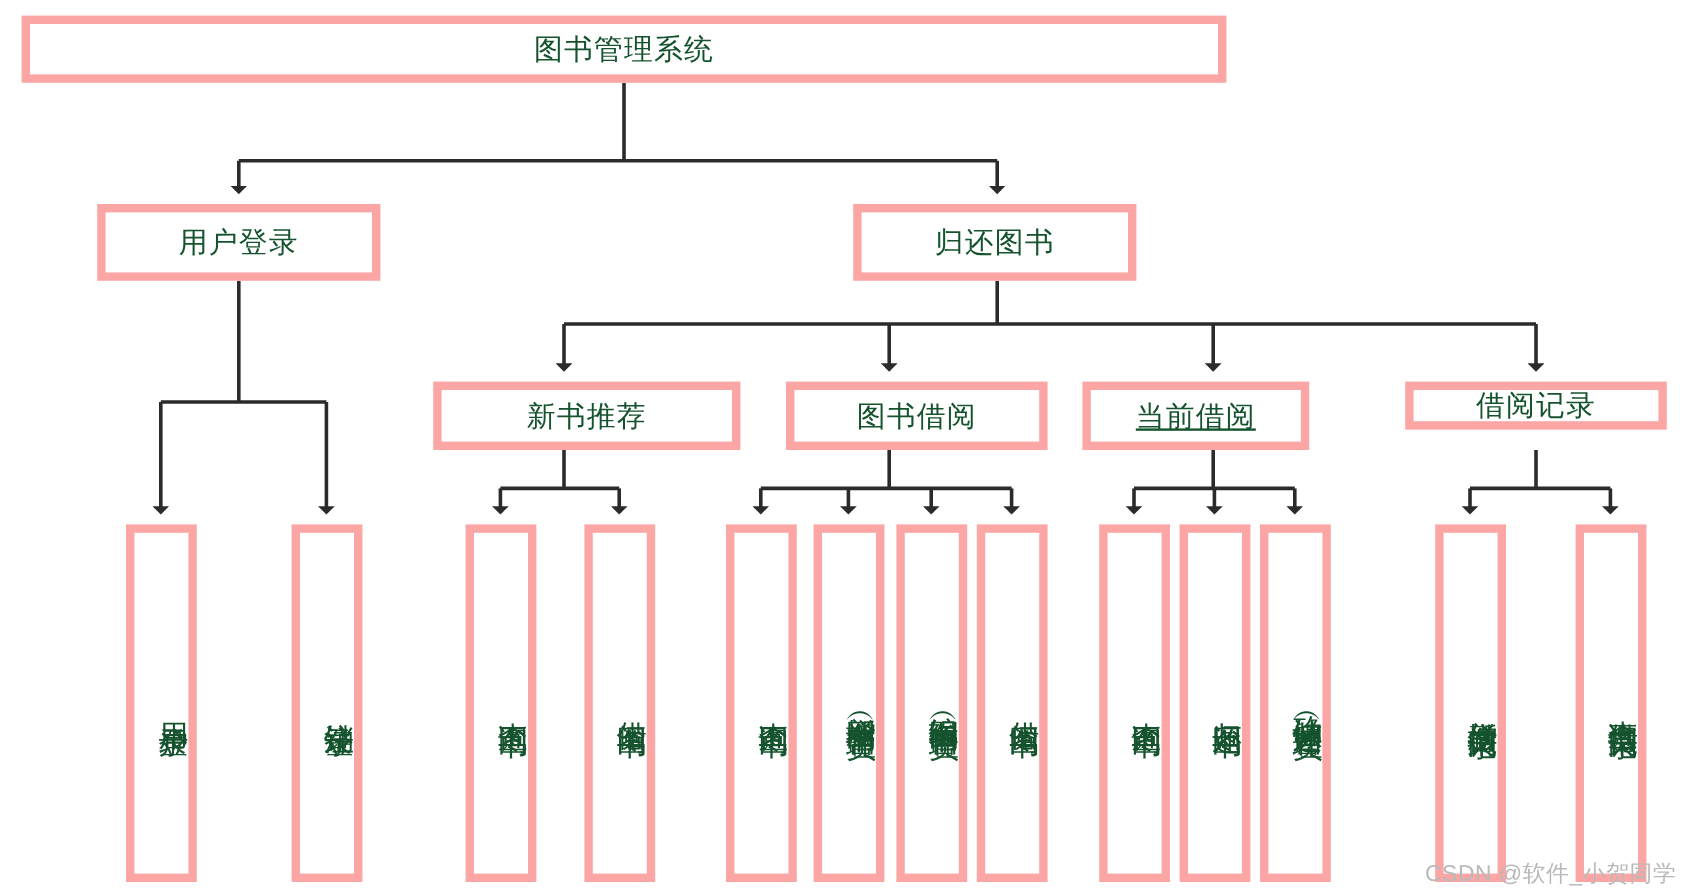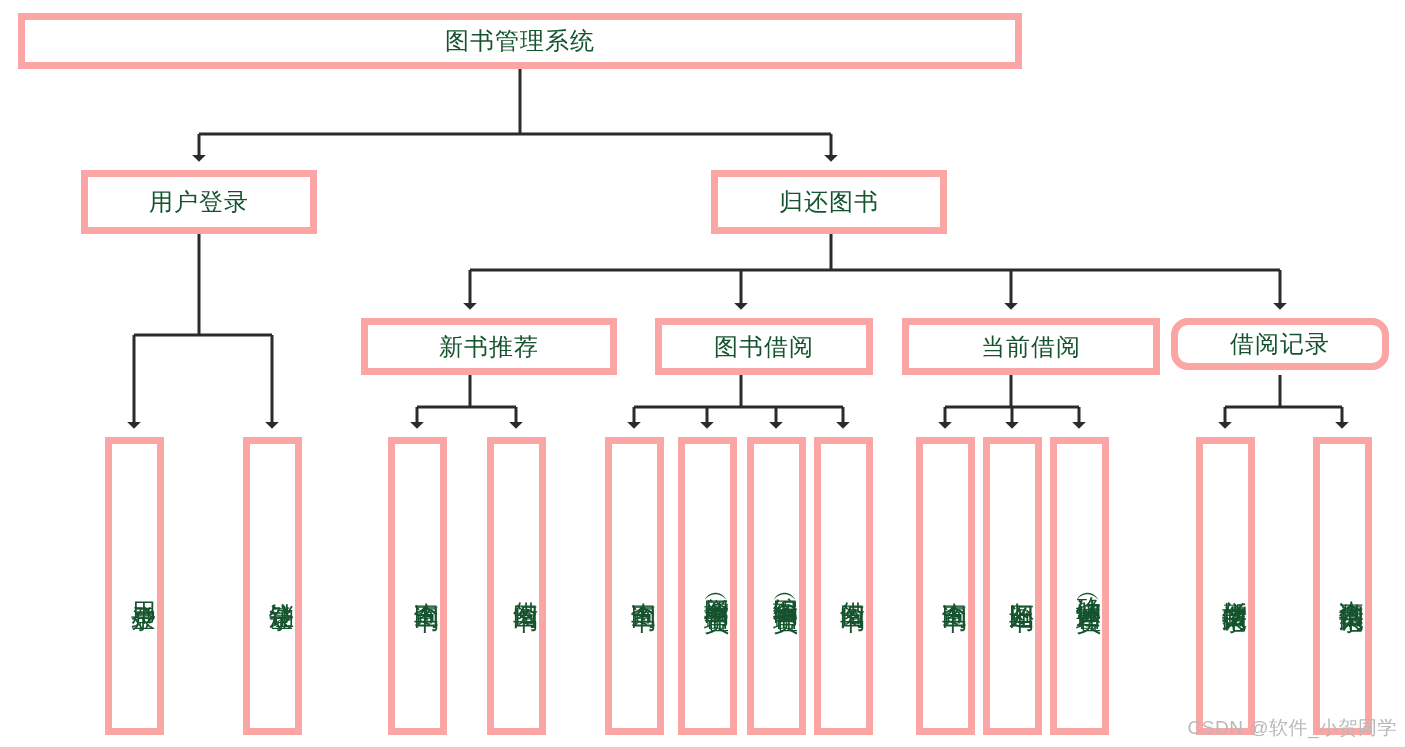--- a/index.html
+++ b/index.html
@@ -131,25 +131,25 @@
   </div>
 
   <div class="node horiz" style="left: 361px; top: 318px; width: 256px; height: 57px;">
     <span>新书推荐</span>
   </div>
 
   <div class="node horiz" style="left: 636px; top: 318px; width: 218px; height: 57px; margin-left: 19px;">
     <span>图书借阅</span>
   </div>
 
-  <div class="node horiz" style="left: 902px; top: 318px; width: 258px; height: 57px;">
+  <div class="node horiz" style="left: 902px; top: 318px; width: 189px; height: 57px; text-decoration: underline;">
     <span>当前借阅</span>
   </div>
 
-  <div class="node horiz" style="left: 1171px; top: 318px; width: 218px; height: 52px; border-radius: 17px;">
+  <div class="node horiz" style="left: 1171px; top: 318px; width: 218px; height: 40px;">
     <span>借阅记录</span>
   </div>
 
   <div class="node vert" style="left: 105px; top: 437px; width: 59px; height: 298px;">
     <span class="vlabel">用户登录</span>
   </div>
 
   <div class="node vert" style="left: 243px; top: 437px; width: 59px; height: 298px;">
     <span class="vlabel">注销登录</span>
   </div>

